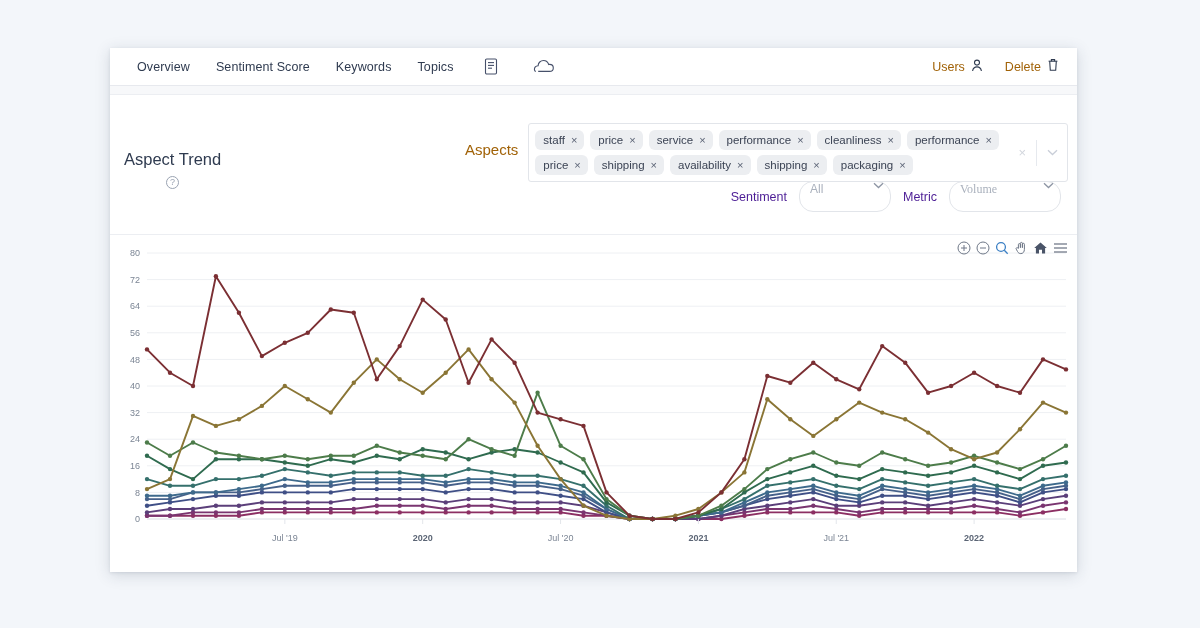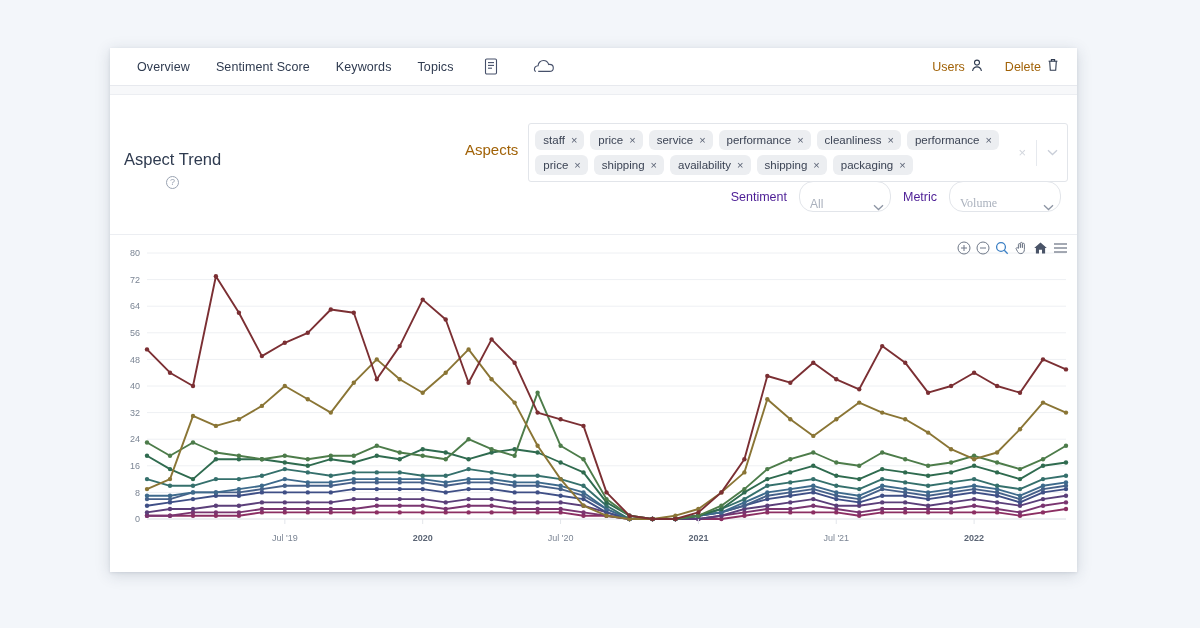--- a/index.html
+++ b/index.html
@@ -159,21 +159,21 @@
     position: absolute;
     right: 16px; top: 86px;
     display: flex; align-items: center; gap: 12px;
   }
   .sm-label { font-size: 12.5px; color: #4c1d95; }
   .sel {
     width: 92px; height: 31px;
     border: 1px solid #e2e5ea;
     border-radius: 14px;
     background: #fff;
-    display: flex; align-items: flex-end;
+    display: flex; align-items: flex-start;
     padding: 0 6px 0 10px;
     font-size: 12px;
     color: #aab1bd;
     cursor: pointer;
     position: relative;
   }
   .sel.wide { width: 112px; font-family: Liberation Serif, serif; }
   .sel .caret { margin-left: auto; display: flex; align-items: center; }
 
   

